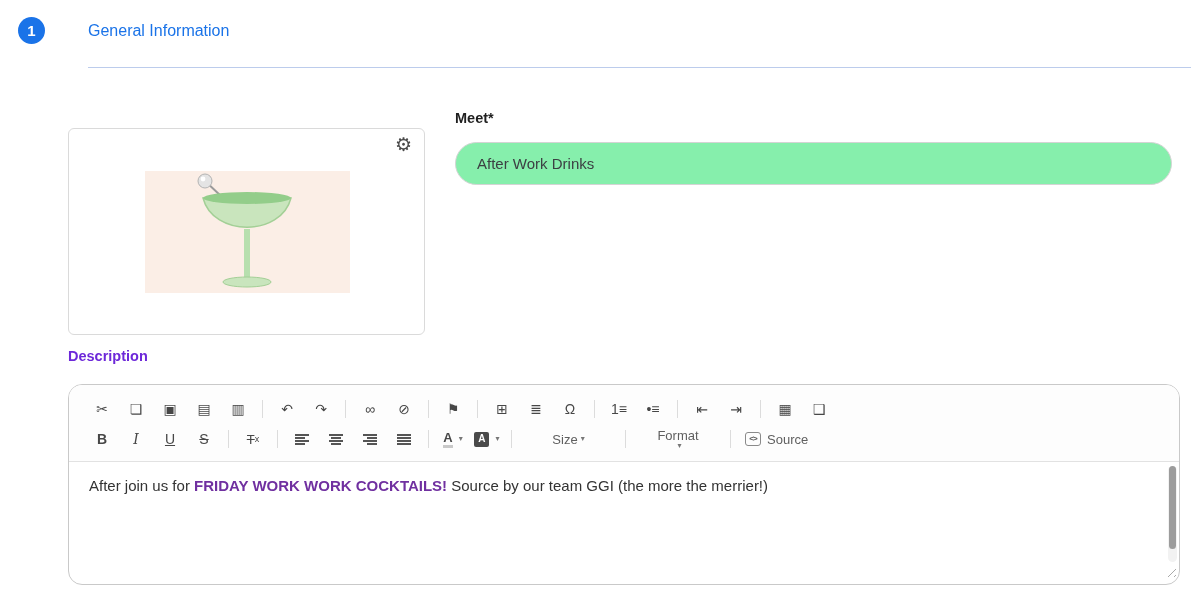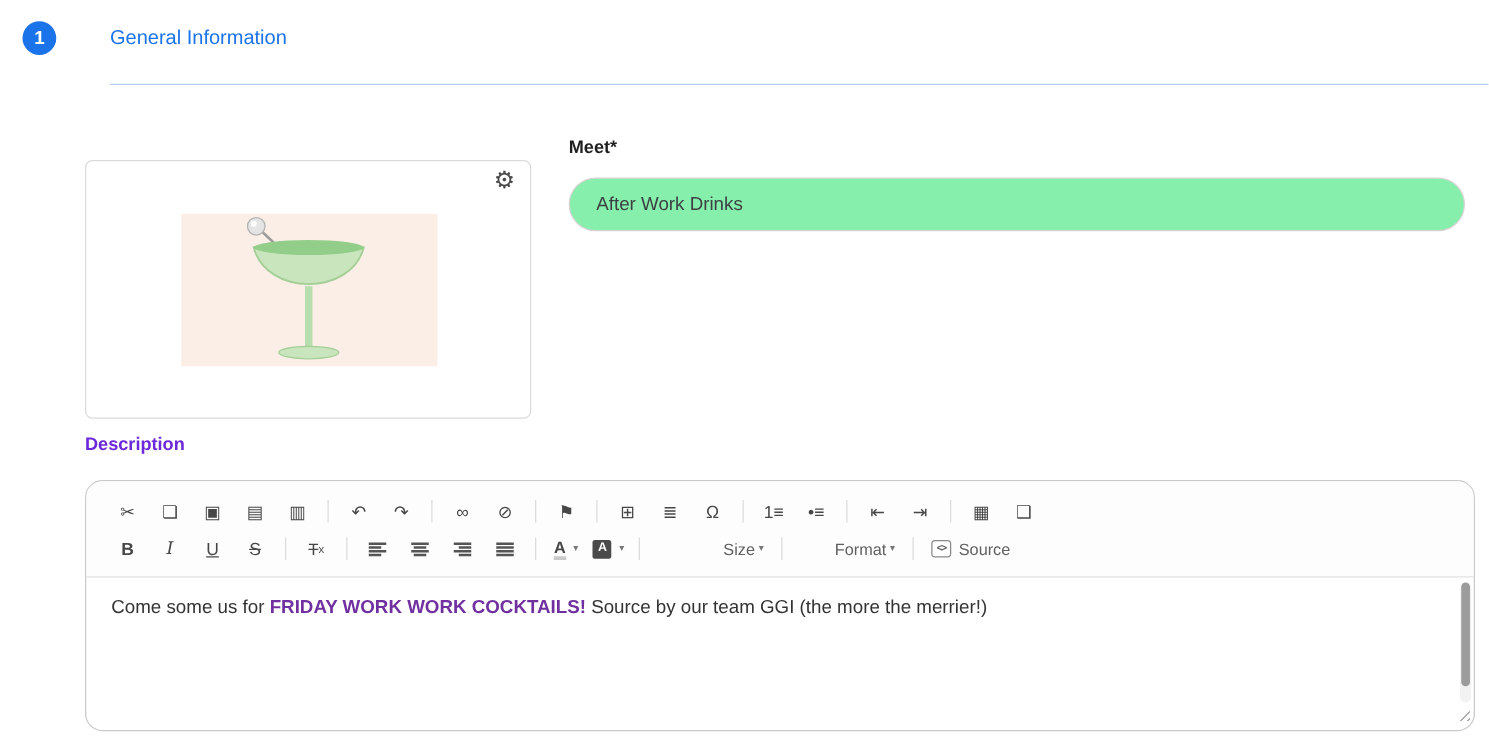--- a/index.html
+++ b/index.html
@@ -55,22 +55,22 @@
   .align-justify { background-size:14px 2px,14px 2px,14px 2px,14px 2px;
                    background-position:0 0,0 3px,0 6px,0 9px; }
 
   .color-btn { gap:3px; }
   .color-a-text { font-weight:700; font-size:13px; line-height:1; padding-bottom:1px;
                   border-bottom:3px solid #c9c9c9; }
   .color-a-bg { display:inline-flex; align-items:center; justify-content:center; width:15px; height:15px;
                 background:#4a4a4a; color:#fff; font-size:10px; font-weight:700; border-radius:2px; }
   .caret { font-size:8px; color:#777; margin-left:3px; }
 
-  .tb-dropdown { width:95px; justify-content:flex-end; padding:0 5px; color:#5f5f5f; font-size:13px; }
-  .tb-dropdown.narrow { width:86px; }
+  .tb-dropdown { width:95px; justify-content:center; padding:0 5px; color:#5f5f5f; font-size:13px; }
+  .tb-dropdown.narrow { width:86px;flex-direction:column; }
   .tb-source { gap:6px; color:#5f5f5f; font-size:13px; padding:0 5px; }
   .source-ic { display:inline-flex; align-items:center; justify-content:center; width:16px; height:14px;
                border:1px solid #8a8a8a; border-radius:3px; font-size:8px; font-weight:700; color:#555;
                letter-spacing:-1px; }
 
   .editor-content { position:relative; height:118px; padding:13px 44px 0 20px; font-size:15px; color:#333; }
   .editor-content p { margin:0 0 19px; line-height:21px; }
   .highlight { color:var(--hl); font-weight:700; }
 
   .scrollbar { position:absolute; top:4px; right:2px; bottom:18px; width:9px; background:#f2f2f2;
@@ -186,21 +186,21 @@
           </span>
           <span class="tb-sep"></span>
           <span class="tb-btn tb-source">
             <span class="source-ic">&lt;&gt;</span>
             <span>Source</span>
           </span>
         </div>
     </div>
     <div class="editor-content">
       <div id="editor-text">
-          <p><span>Come some us for </span><span class="highlight">FRIDAY WORK WORK COCKTAILS!</span><span> Source by our team GGI (the more the merrier!)</span></p>
+          <p><span>After join us for </span><span class="highlight">FRIDAY WORK WORK COCKTAILS!</span><span> Source by our team GGI (the more the merrier!)</span></p>
         </div>
       <div class="scrollbar">
         <div class="scroll-thumb"></div>
       </div>
       <div class="resize-handle"></div>
     </div>
   </div>
 
 </div>
 

